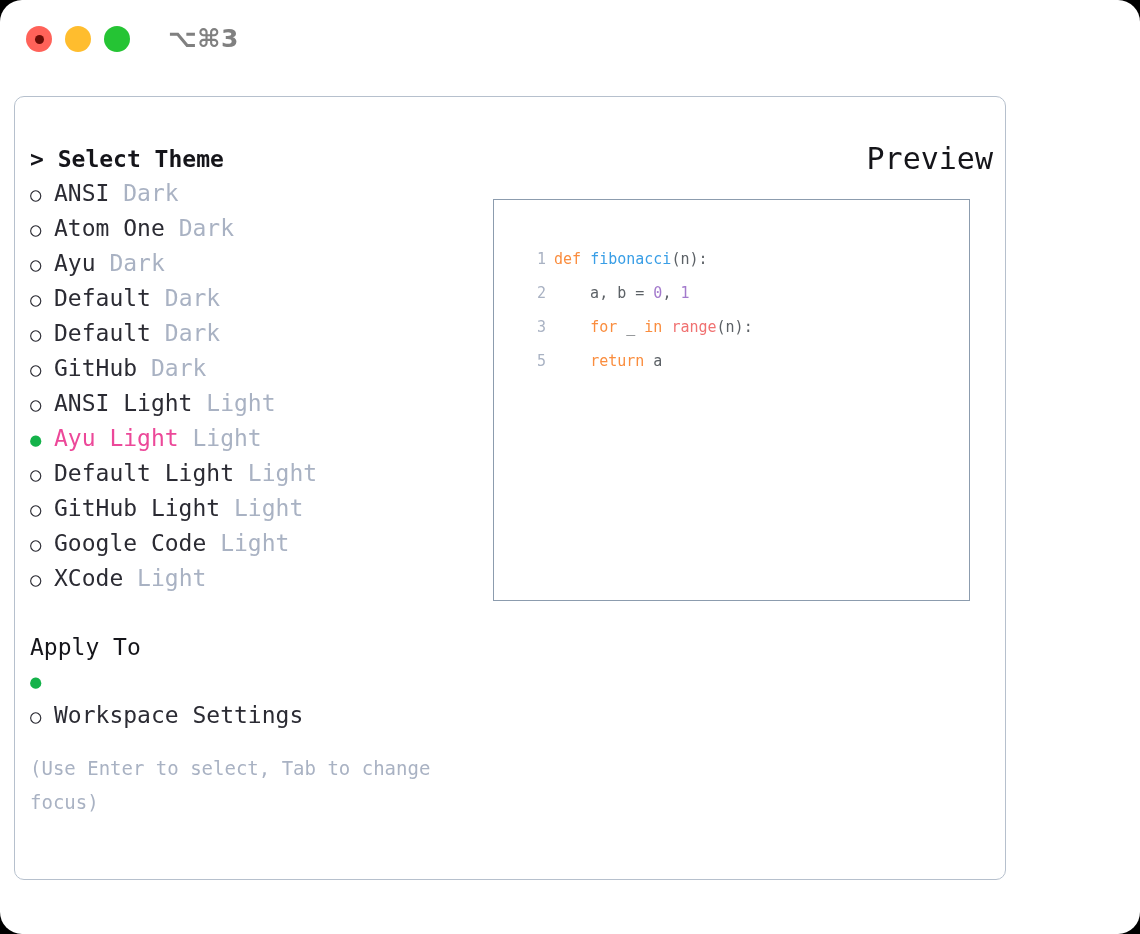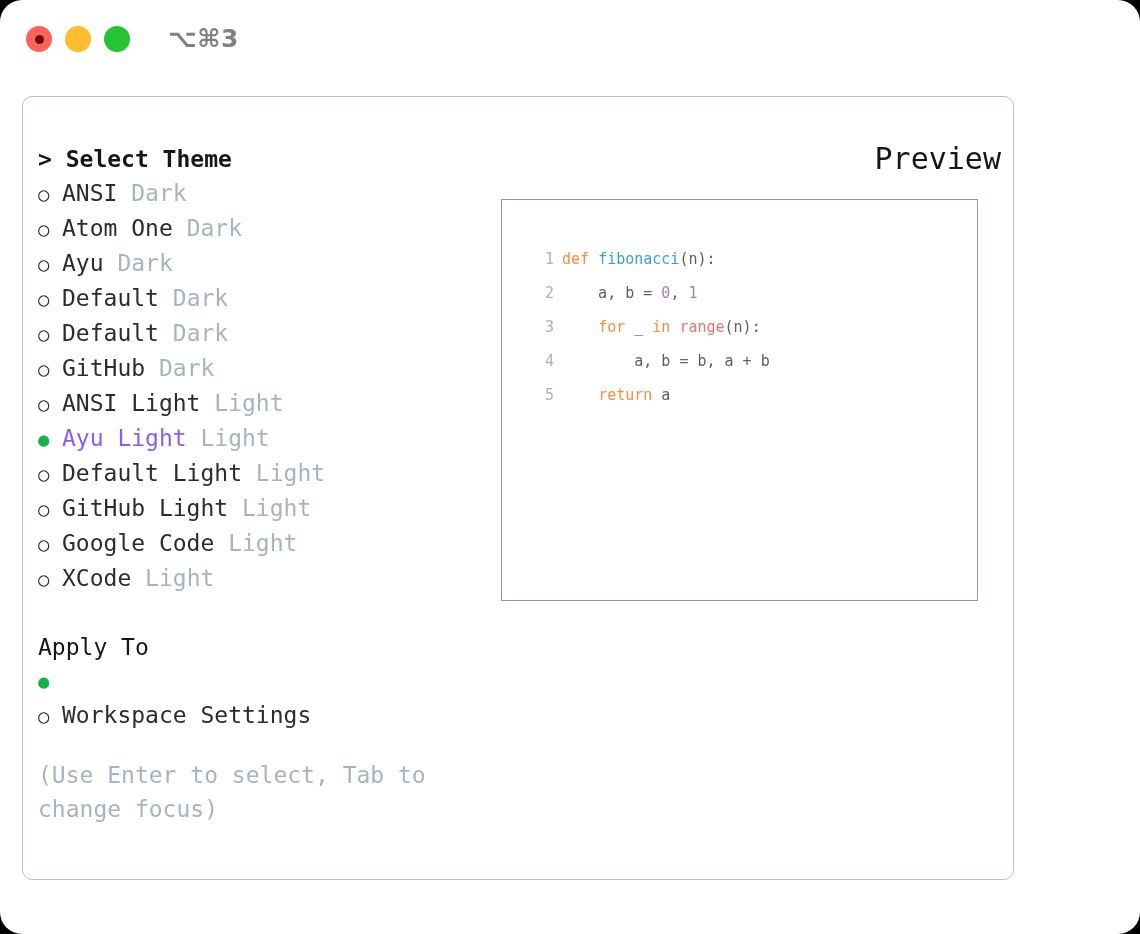--- a/index.html
+++ b/index.html
@@ -57,21 +57,21 @@
     letter-spacing: 0.5px;
     color: #808080;
     font-weight: 700;
     font-family: "DejaVu Sans", sans-serif;
     white-space: pre;
   }
 
   
   .card {
     position: absolute;
-    left: 22px; top: 96px;
+    left: 14px; top: 96px;
     width: 992px;
     height: 784px;
     border: 1.5px solid #b6c0cd;
     border-radius: 10px;
     background: #ffffff;
   }
 
   
   .left-pane {
     position: absolute;
@@ -94,28 +94,28 @@
     white-space: pre;
   }
   .bullet {
     width: 24px;
     flex: 0 0 24px;
     color: #2b2b33;
     font-size: 19px;
   }
   .bullet.on { color: #14b24a; font-size: 19px; }
   .opt-label { color: #2b2b33; }
-  .opt.selected .opt-label { color: #8b5cf6; }
+  .opt.selected .opt-label { color: #ec4899; }
   .opt-tag { color: #a9b2c3; text-align: center; }
 
   .spacer-block { height: 34px; }
 
   .hint {
-    margin-top: 25px;
-    font-size: 23px;
+    margin-top: 18px;
+    font-size: 19px;
     line-height: 34px;
     color: #a9b2c3;
     width: 410px;
   }
 
   
   .right-pane {
     position: absolute;
     left: 478px; top: 45px;
     width: 500px;
@@ -206,21 +206,20 @@
     </div>
 
     <div class="right-pane">
       <div class="preview-head">Preview</div>
 
       <div class="preview-box">
         <div id="code-block">
             <div class="code"><span class="ln">1</span><span class="kw">def</span><span class="txt"> </span><span class="fn">fibonacci</span><span class="txt">(n):</span></div>
             <div class="code"><span class="ln">2</span><span class="txt">    a, b = </span><span class="num">0</span><span class="txt">, </span><span class="num">1</span></div>
             <div class="code"><span class="ln">3</span><span class="txt">    </span><span class="kw">for</span><span class="txt"> _ </span><span class="kw">in</span><span class="txt"> </span><span class="bi">range</span><span class="txt">(n):</span></div>
-            <div class="code"><span class="ln">4</span><span class="txt">        a, b = b, a + b</span></div>
             <div class="code"><span class="ln">5</span><span class="txt">    </span><span class="kw">return</span><span class="txt"> a</span></div>
           </div>
         <div class="blank-row"></div>
       </div>
     </div>
 
   </div>
 </div>
 
 </body></html>

